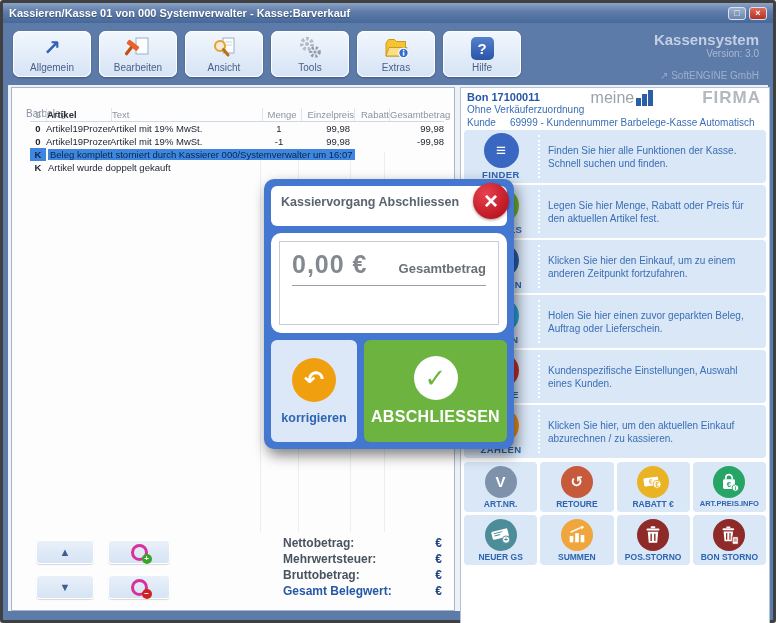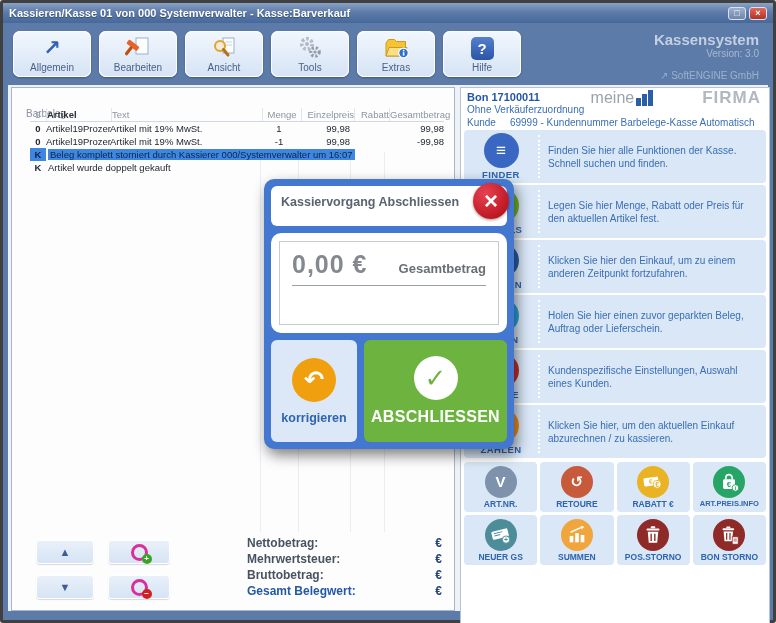--- a/index.html
+++ b/index.html
@@ -45,21 +45,21 @@
   .c-ep{width:52px;text-align:right;flex:none;}
   .c-rb{width:34px;text-align:right;flex:none;}
   .c-gb{width:60px;text-align:right;flex:none;}
   .h-art{color:#2b2f36;font-weight:bold;}
   .c-msg{flex:1;padding-left:2px;}
   .trow .c-s{font-weight:bold;}
   .hl{background:#3f86e0;color:#0a2647;padding:0 2px;}
   .sel .c-s{background:#3f86e0;color:#0a2647;}
   .vline{position:absolute;top:64px;bottom:78px;width:1px;background:#e9eef5;}
   
-  .totals{position:absolute;left:0;right:12px;top:448px;}
+  .totals{position:absolute;left:0;right:12px;top:448px;padding-left:36px;}
   .t-row{position:relative;height:16px;}
   .t-label{position:absolute;left:235px;font-size:12px;font-weight:bold;color:#49535f;}
   .t-label.emph{color:#2458a6;}
   .t-cur{position:absolute;right:0;font-size:12px;font-weight:bold;color:#24447e;}
   
   .navbtn{position:absolute;border-radius:4px;background:linear-gradient(#eaf1fa,#d5e3f4);
     box-shadow:inset 0 0 0 1px #fff,0 1px 1px rgba(0,0,0,.15);display:flex;align-items:center;justify-content:center;cursor:pointer;}
   .nav-up{left:24px;top:452px;width:58px;height:24px;}
   .nav-down{left:24px;top:487px;width:58px;height:24px;}
   .nav-add{left:96px;top:452px;width:62px;height:24px;}

